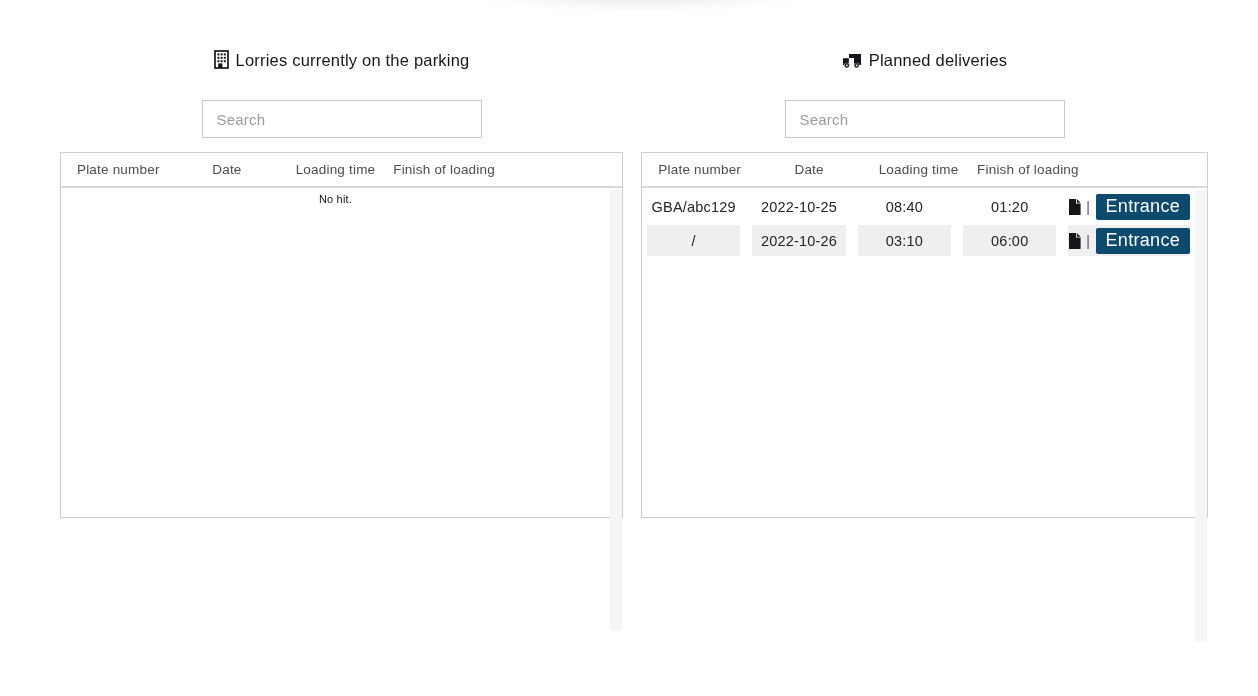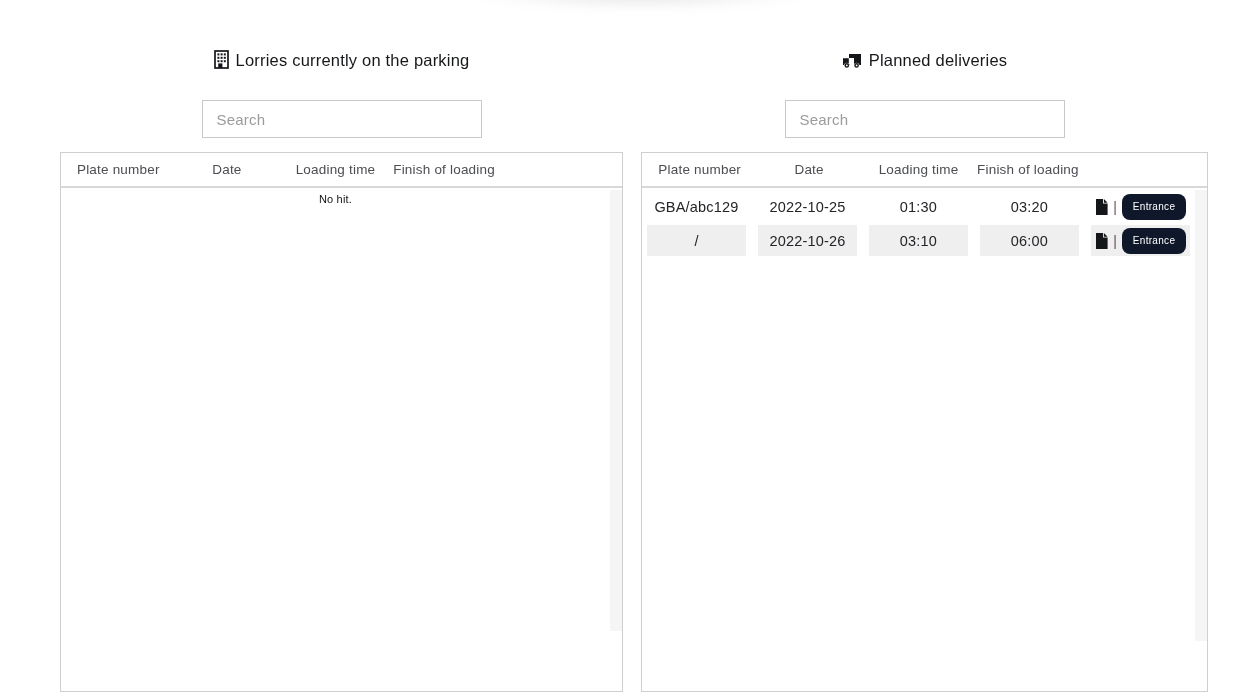--- a/index.html
+++ b/index.html
@@ -19,40 +19,40 @@
                  font-size:16.5px; font-weight:500; color:#17181a; letter-spacing:.2px;
                  line-height:24px; }
   .panel-title .ticon { display:inline-block; vertical-align:-3px; margin-right:7px; }
 
   .search { position:absolute; top:100px; left:50%; transform:translateX(-50%);
             width:280px; height:38px; border:1px solid #c9c9c9; background:#fff;
             padding:0 14px; font-size:15px; color:#333; letter-spacing:.2px;
             font-family:"Liberation Sans", sans-serif; outline:none; border-radius:0; }
   .search::placeholder { color:#9b9b9b; opacity:1; }
 
-  .panel { position:absolute; top:152px; left:0; right:0; height:540px;
+  .panel { position:absolute; top:152px; left:0; right:0; height:366px;
            border:1px solid #cfcfcf; background:#fff; }
 
   .thead { display:flex; gap:4px; height:35px; align-items:center;
            padding:0 17px 0 5px; border-bottom:2px solid #d8d8d8; }
   .th { flex:1; text-align:center; font-size:13.5px; font-weight:500;
         color:#4b4d52; letter-spacing:.2px; white-space:nowrap; }
 
   .tbody { padding:3px 17px 0 5px; }
   .row { display:flex; gap:12px; height:31px; margin-bottom:3px; align-items:stretch; }
   .td { flex:1; display:flex; align-items:center; justify-content:center;
         font-size:14.5px; color:#232428; letter-spacing:.2px; white-space:nowrap; }
   .row.stripe .td { background:#efefef; }
 
   .td.actions { gap:5px; }
   .doc-link { display:inline-flex; align-items:center; cursor:pointer; }
   .sep { font-size:15px; color:#4a3038; font-weight:400; transform:scaleX(0.8); }
-  .btn-entrance { border:none; background:#0f172a; color:#ffffff; font-size:10px;
+  .btn-entrance { border:none; background:#0c4a6e; color:#ffffff; font-size:18px;
                   font-family:"Liberation Sans", sans-serif; letter-spacing:.3px;
-                  padding:0 10px; height:26px; min-width:64px; border-radius:8px;
+                  padding:0 10px; height:26px; min-width:64px; border-radius:2px;
                   cursor:pointer; }
 
   .empty-row { height:31px; display:flex; align-items:flex-start; justify-content:center;
                font-size:11px; color:#121315; padding-top:2px; letter-spacing:.2px; }
 
   .vtrack { position:absolute; top:37px; right:0; width:12px; background:#f5f5f5; }
   #col-left  .vtrack { height:441px; }
   #col-right .vtrack { height:451px; }
 </style>
 </head>
@@ -121,22 +121,22 @@
       <div class="th">Loading time</div>
       <div class="th">Finish of loading</div>
       <div class="th"></div>
     </div>
 
     <div class="tbody">
 
       <div class="row">
         <div class="td">GBA/abc129</div>
         <div class="td">2022-10-25</div>
-        <div class="td">01:30</div>
-        <div class="td">03:20</div>
+        <div class="td">08:40</div>
+        <div class="td">01:20</div>
         <div class="td actions">
           <span class="doc-link">
             <svg width="13" height="16" viewBox="0 0 13 16">
               <path fill="#15161a" d="M1 0 h7 v4.6 h4.6 V16 H1 Z"></path>
               <path fill="#15161a" d="M8.9 0 l3.7 3.7 h-3.7 Z"></path>
             </svg>
           </span>
           <span class="sep">|</span>
           <button class="btn-entrance">Entrance</button>
         </div>

